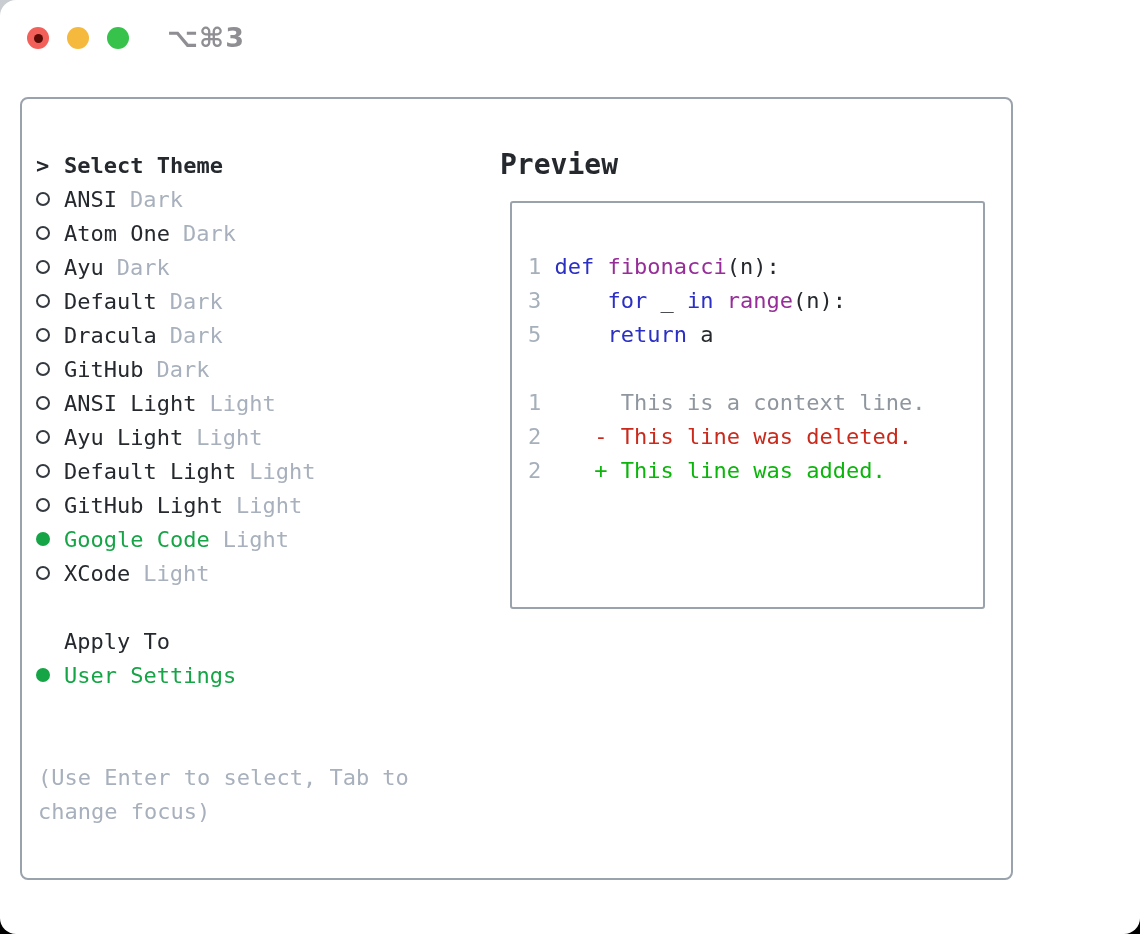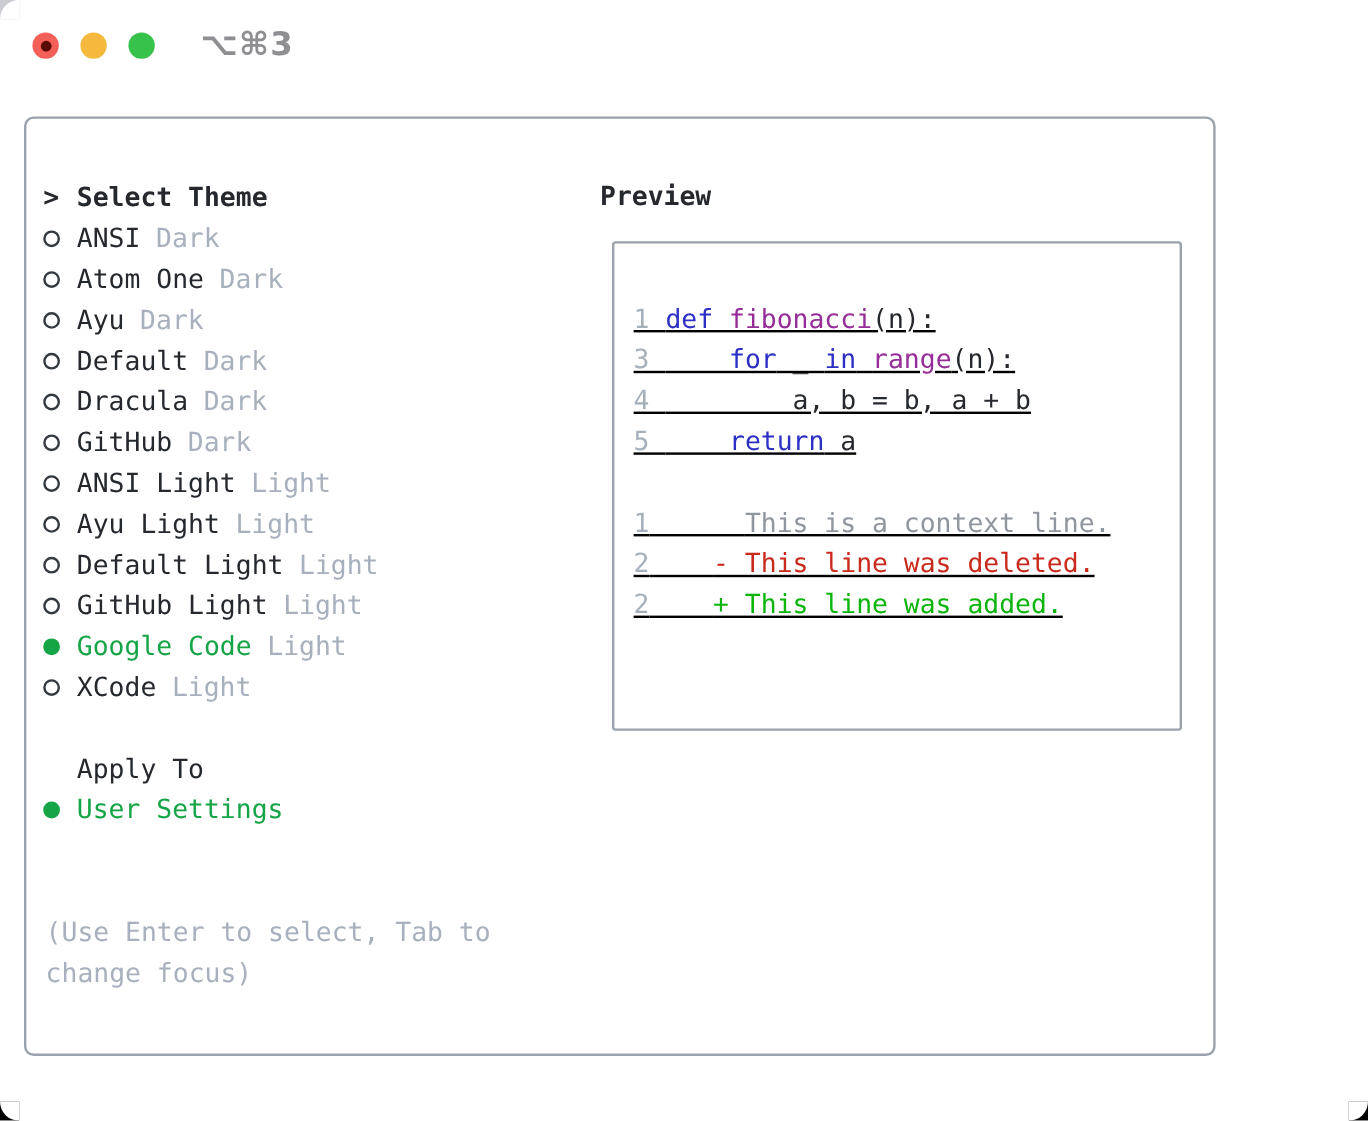--- a/index.html
+++ b/index.html
@@ -30,24 +30,24 @@
   .radio.sel { background:var(--green_ui,#16a546); border-color:var(--green_ui,#16a546); }
   .hdr { font-weight:bold; }
   .t-var { color:var(--dim,#a7b0bc); margin-left:13px; }
   .sel-text { color:var(--green_ui,#16a546); }
   .theme-list { position:absolute; left:36px; top:148px; }
   .apply { position:absolute; left:36px; top:624px;text-align:right; }
   .hint { position:absolute; left:38px; top:760px; }
   .hint .row { color:var(--dim,#a7b0bc); }
   
   .preview-title { position:absolute; left:500px; top:148px; height:34px; line-height:34px;
-    font-size:22px; font-weight:bold; color:var(--text_dark,#25292e); }
+    font-size:28px; font-weight:bold; color:var(--text_dark,#25292e); }
   .preview-box { position:absolute; left:510px; top:201px; width:475px; height:408px;
     border:2px solid var(--border,#9aa2ac); border-radius:3px; padding:47px 0 0 16px; overflow:hidden; }
-  .code-line { height:34px; line-height:34px; font-size:22px; white-space:pre;text-decoration:underline; }
+  .code-line { height:34px; line-height:34px; font-size:22px; white-space:pre; }
   .c-ln  { color:var(--ln,#a6b0ba); }
   .c-kw  { color:var(--kw,#2b2fc4); }
   .c-fn  { color:var(--fn,#962d98); }
   .c-num { color:var(--num,#0e7474); }
   .c-tx  { color:var(--text_dark,#25292e); }
   .c-ctx { color:var(--ctx,#8f969e);text-align:right; }
   .c-del { color:var(--del,#c92a1c); }
   .c-add { color:var(--add,#0cb50c); }
   
   .corner { position:absolute; width:16px; height:16px; background:#000; }
@@ -104,21 +104,20 @@
   <div class="row">(Use Enter to select, Tab to</div>
       <div class="row">change focus)</div>
     </div>
 
   <div class="preview-title">Preview</div>
 
   <div class="preview-box">
 
   <div class="code-line"><span class="c-ln">1 </span><span class="c-kw">def </span><span class="c-fn">fibonacci</span><span class="c-tx">(n):</span></div>
       <div class="code-line"><span class="c-ln">3 </span><span class="c-tx">    </span><span class="c-kw">for</span><span class="c-tx"> _ </span><span class="c-kw">in</span><span class="c-tx"> </span><span class="c-fn">range</span><span class="c-tx">(n):</span></div>
-      <div class="code-line"><span class="c-ln">4 </span><span class="c-tx">        a, b = b, a + b</span></div>
       <div class="code-line"><span class="c-ln">5 </span><span class="c-tx">    </span><span class="c-kw">return</span><span class="c-tx"> a</span></div>
       <div class="code-line"></div>
       <div class="code-line"><span class="c-ln">1</span><span class="c-tx">      </span><span class="c-ctx">This is a context line.</span></div>
       <div class="code-line"><span class="c-ln">2</span><span class="c-tx">    </span><span class="c-del">- This line was deleted.</span></div>
       <div class="code-line"><span class="c-ln">2</span><span class="c-tx">    </span><span class="c-add">+ This line was added.</span></div>
     </div>
 
   <div class="corner tl"></div>
   <div class="corner bl"></div>
   <div class="corner br"></div>

